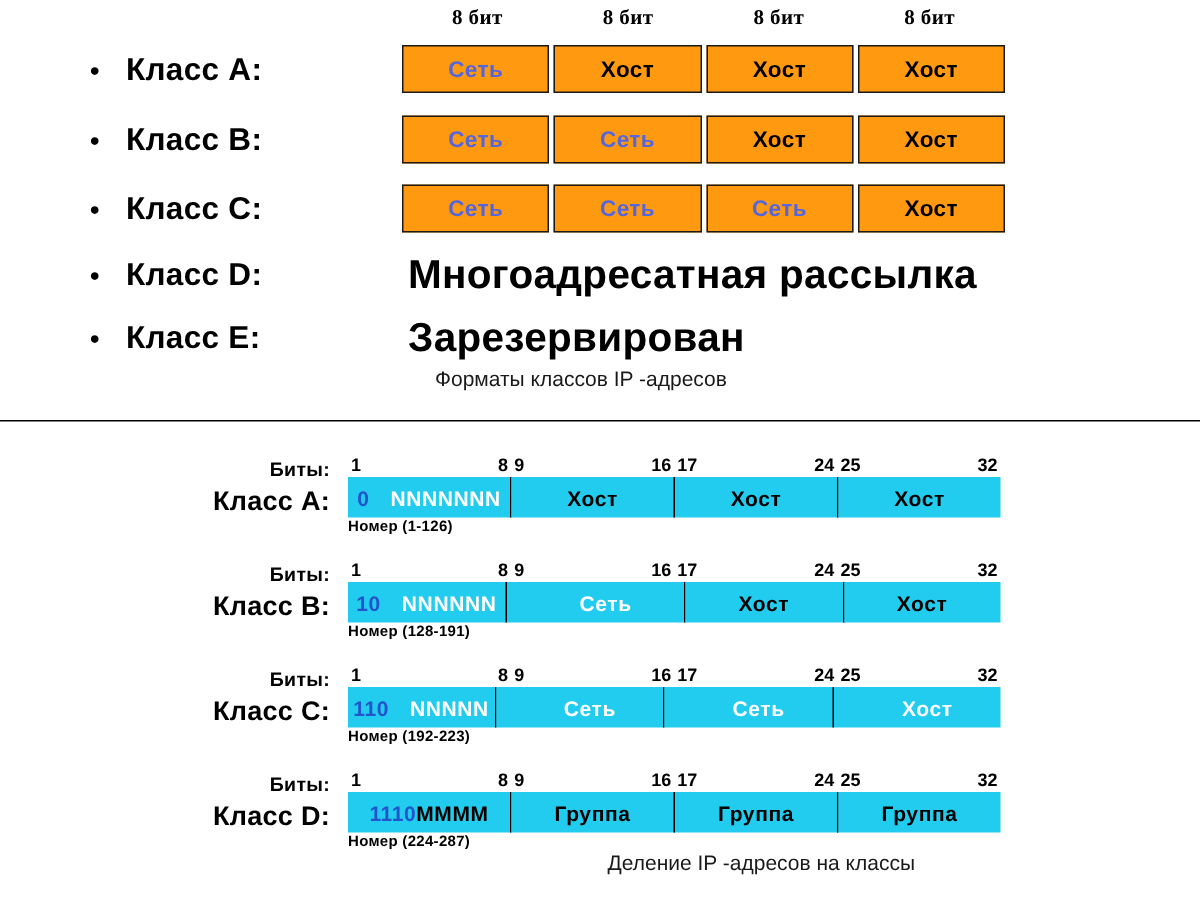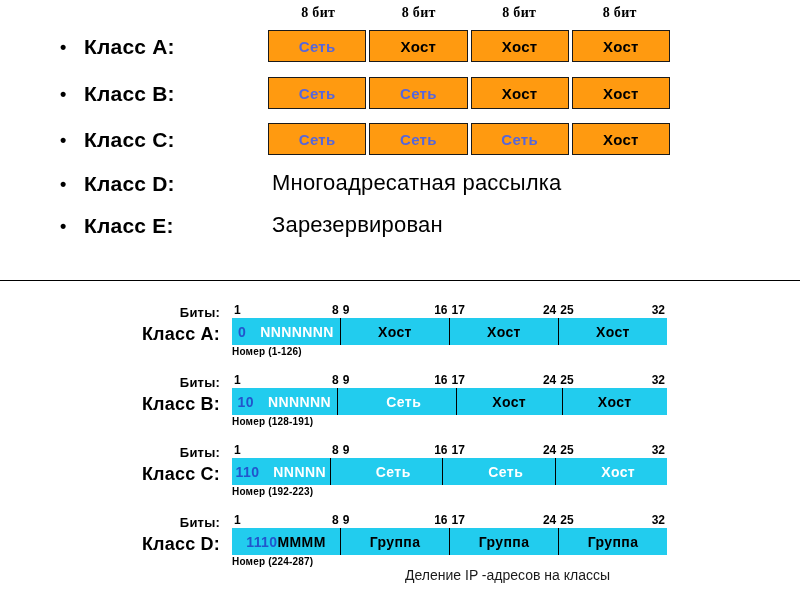--- a/index.html
+++ b/index.html
@@ -92,22 +92,22 @@
   .txt-net  { color: #5566DD; }
   .txt-host { color: #000000; }
 
   .plain-text-value {
     position: absolute;
     left: 272px;
     top: 2px;
     height: 32px;
     display: flex;
     align-items: center;
-    font-size: 22px;
-    font-weight: normal;
+    font-size: 27px;
+    font-weight: bold;
     letter-spacing: 0.2px;
     white-space: nowrap;
   }
 
   .caption {
     position: absolute;
     font-size: 14px;
     font-weight: normal;
     color: #1a1a1a;
     white-space: nowrap;
@@ -278,20 +278,21 @@
   </div>
 
   <div class="class-row" style="top:207px;">
     <div class="class-label">
       <span class="bullet">•</span>
       <span class="class-label-text">Класс E:</span>
     </div>
     <div class="plain-text-value">Зарезервирован</div>
   </div>
 
+  <div class="caption" id="caption-top">Форматы классов IP -адресов</div>
 </div>
 
 <div class="divider"></div>
 
 <div id="bottom-section">
 
   <div class="detail-block" style="top:10px;">
     <div class="bits-label">Биты:</div>
     <div class="detail-class-label">Класс A:</div>
     <div class="ruler">

